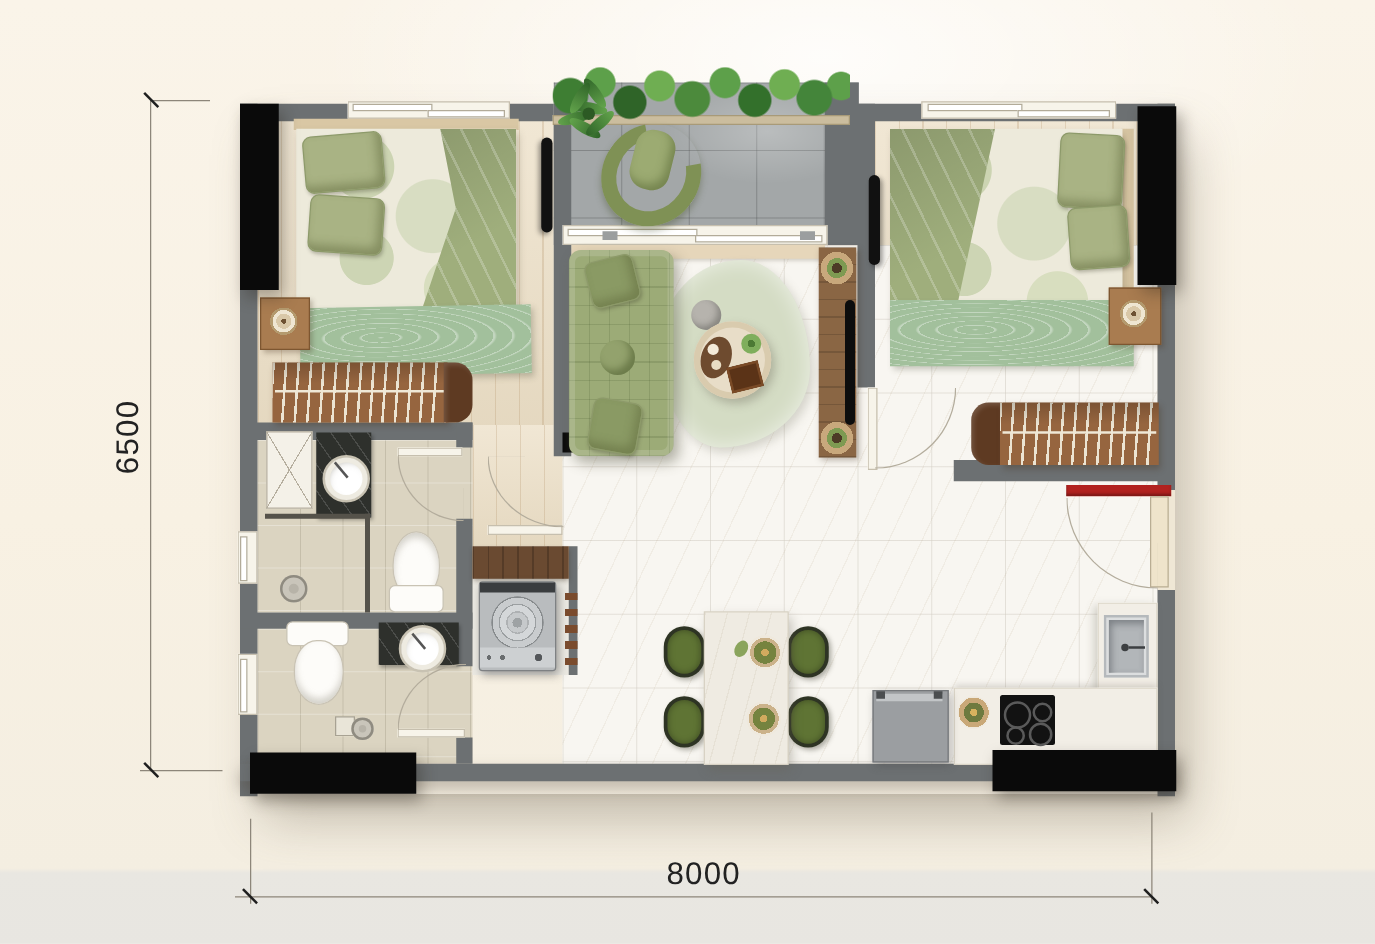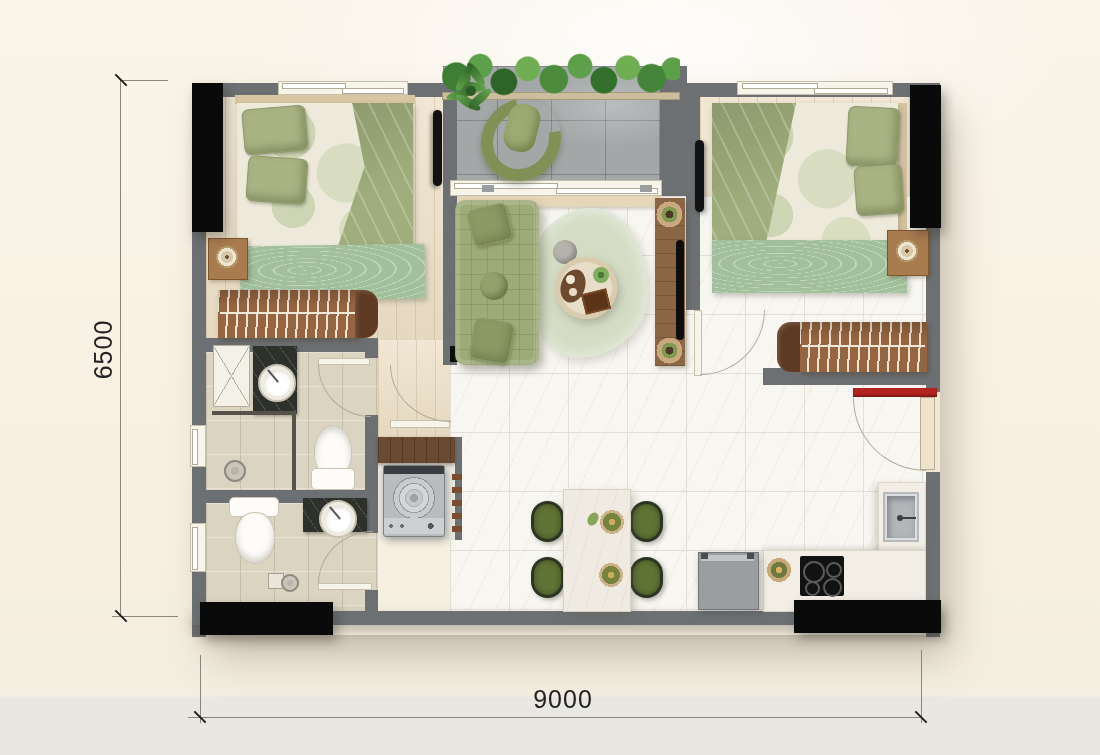--- a/index.html
+++ b/index.html
@@ -290,15 +290,15 @@
   <div class="a dimline" style="left:112px;top:616px;width:66px;height:1px;"></div>
   <div class="tick" style="left:113px;top:79px;"></div>
   <div class="tick" style="left:113px;top:615px;"></div>
   <div class="a dimtxt" style="left:53px;top:335px;width:100px;transform:rotate(-90deg);">6500</div>
 
   <div class="a dimline" style="left:188px;top:717px;width:734px;height:1px;"></div>
   <div class="a dimline" style="left:200px;top:655px;width:1px;height:68px;"></div>
   <div class="a dimline" style="left:921px;top:650px;width:1px;height:73px;"></div>
   <div class="tick" style="left:192px;top:716px;"></div>
   <div class="tick" style="left:913px;top:716px;"></div>
-  <div class="a dimtxt" style="left:508px;top:685px;width:110px;">9000</div>
+  <div class="a dimtxt" style="left:508px;top:685px;width:110px;">8000</div>
 
 </div>
 
 </body></html>

